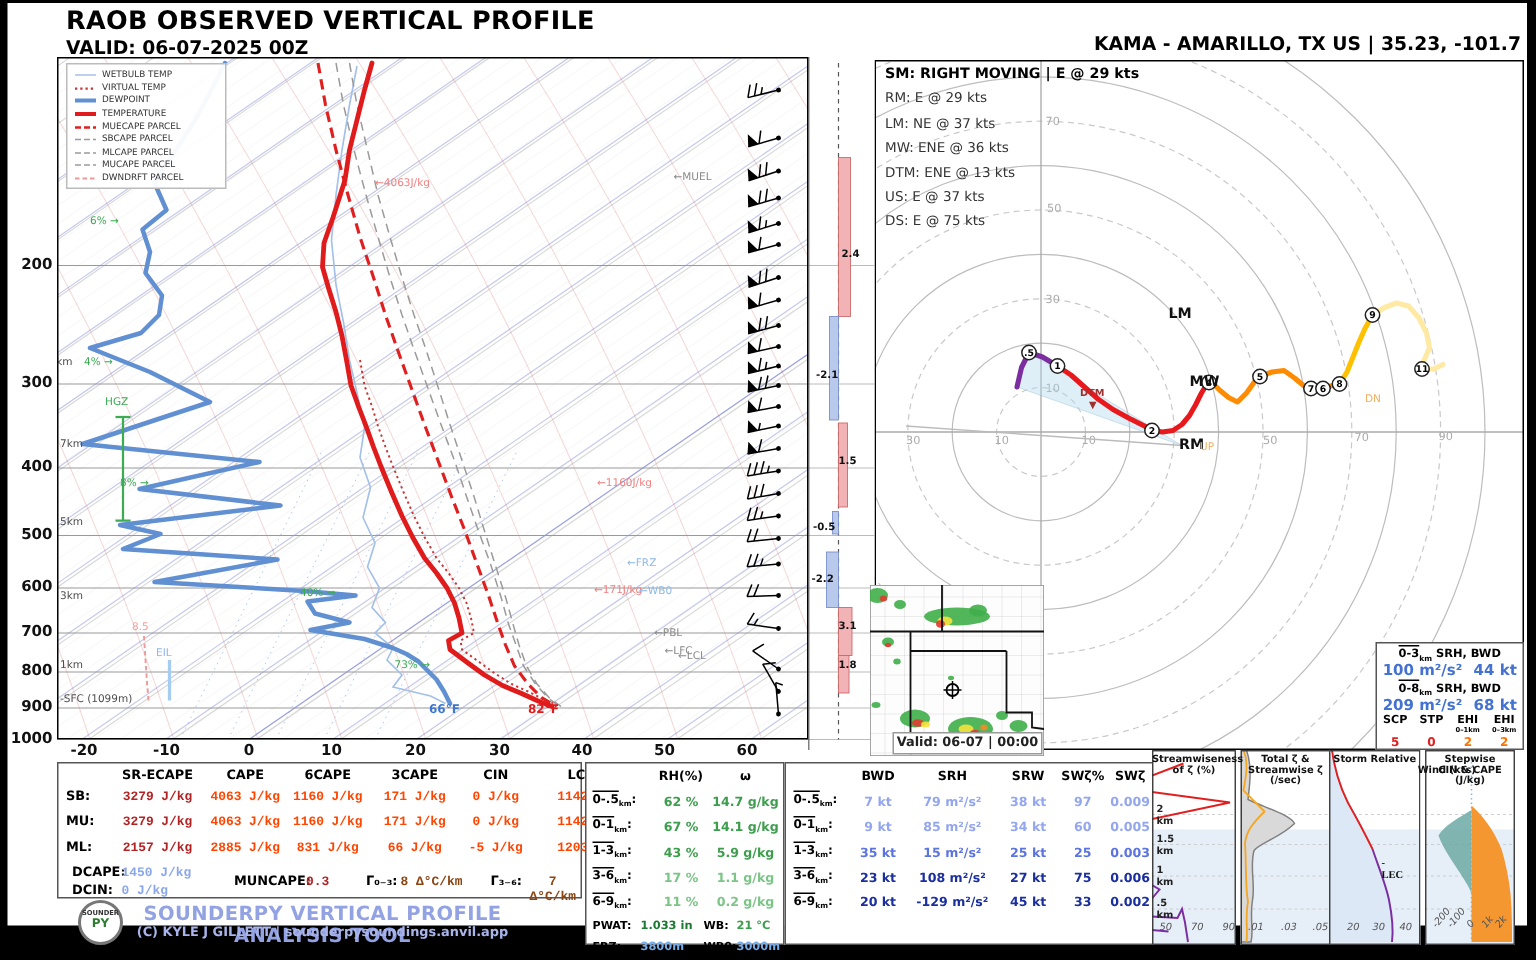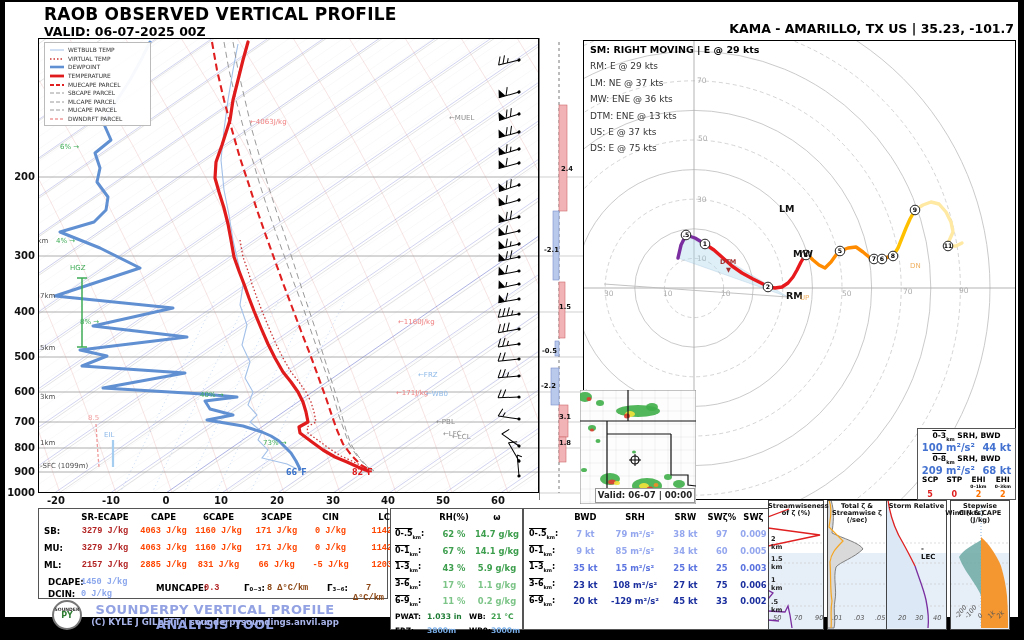--- a/index.html
+++ b/index.html
@@ -836,21 +836,21 @@
         <path d="M886,500 L890,510 L896,528 L903,543 L909,555 L915,566 L920,578 L924,590 L927,601 L929,612 L928,628 L886,628 Z" class="pp-fillblue"></path>
         <path d="M888,500 C890,515 895,530 903,543 C908,552 912,560 915,566" class="pp-red"></path>
         <path d="M915,566 C919,578 924,590 926,600 C928,610 929,620 928,628" class="pp-purple"></path>
         <rect x="886.5" y="500.5" width="60" height="129" fill="none" stroke="#333" stroke-width="0.9"></rect>
       </svg>
       <div class="abs pnl-title" style="left:886px;top:503px;width:61px;">Storm Relative</div>
       <div class="abs pnl-title" style="left:886px;top:510px;width:61px;padding-left:48px;">Wind (kts)</div>
       <div class="abs pnl-xt" style="left:898px;top:614px;">20</div>
       <div class="abs pnl-xt" style="left:915px;top:614px;">30</div>
       <div class="abs pnl-xt" style="left:933px;top:614px;">40</div>
-      <div class="abs lec" style="left:921px;top:545px;">-LEC</div>
+      <div class="abs lec" style="left:921px;top:571px;font-family:Liberation Serif, serif;">-LEC</div>
       <svg class="abs" style="left:950px;top:500px;" width="60" height="130" viewBox="950 500 60 130">
         <rect x="950" y="500" width="60" height="130" fill="#fff"></rect>
         <rect x="950" y="553" width="60" height="77" fill="#e6eef7"></rect>
         <line x1="950" y1="543" x2="1010" y2="543" stroke="#c8c8c8" stroke-width="0.6" stroke-dasharray="2 2"></line>
         <line x1="950" y1="563" x2="1010" y2="563" stroke="#c8c8c8" stroke-width="0.6" stroke-dasharray="2 2"></line>
         <line x1="950" y1="584" x2="1010" y2="584" stroke="#c8c8c8" stroke-width="0.6" stroke-dasharray="2 2"></line>
         <line x1="950" y1="606" x2="1010" y2="606" stroke="#c8c8c8" stroke-width="0.6" stroke-dasharray="2 2"></line>
         <path d="M981,505 L981,628" class="pp-dot"></path>
         <path d="M981,540 C973,545 963,550 959,557 C962,566 969,575 974,583 C977,588 980,592 981,596 Z" class="pp-teal"></path>
         <path d="M981,537 C989,544 996,554 1001,566 C1004,576 1006,586 1007,596 C1008,608 1008,618 1008,628 L981,628 Z" class="pp-orangefill"></path>

